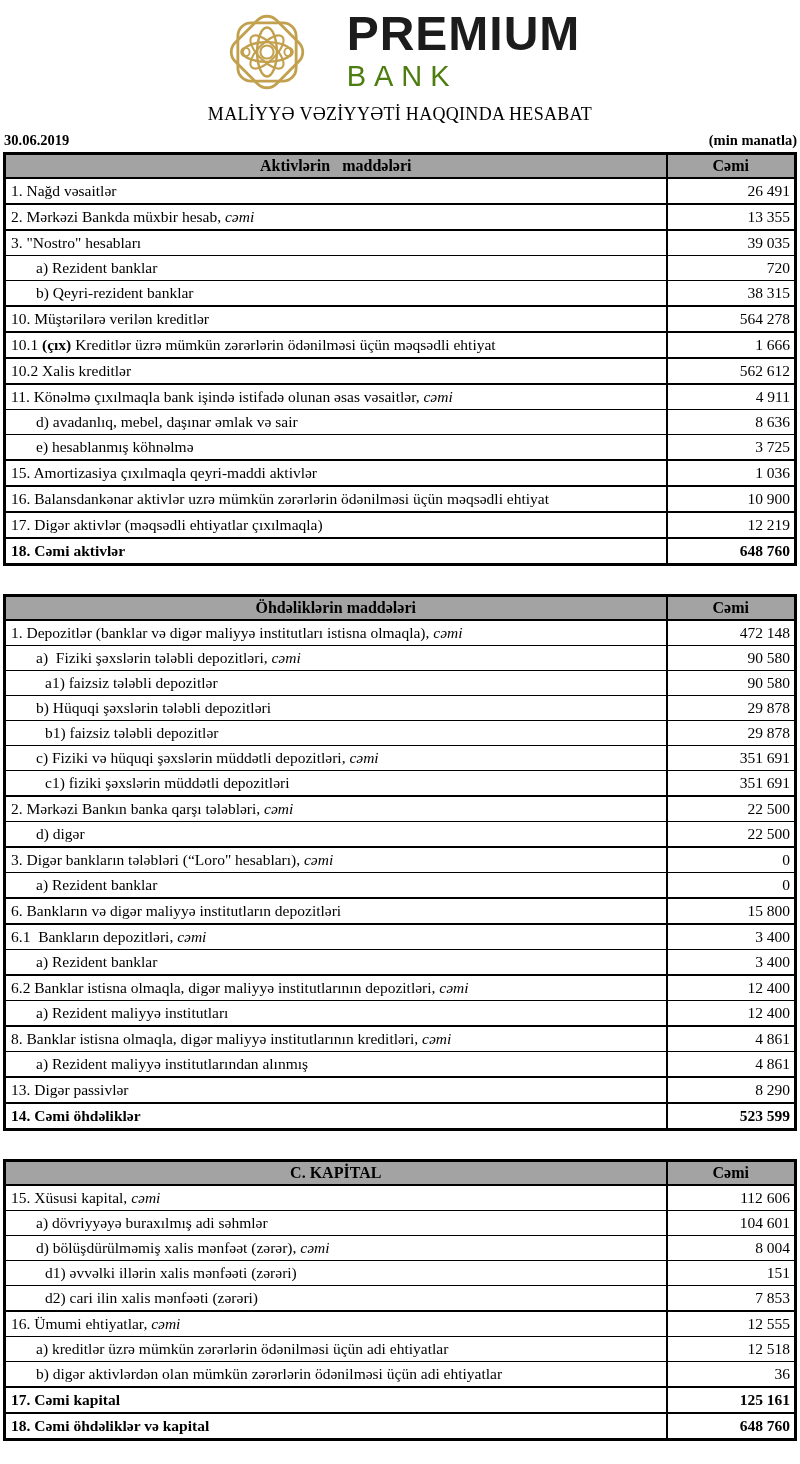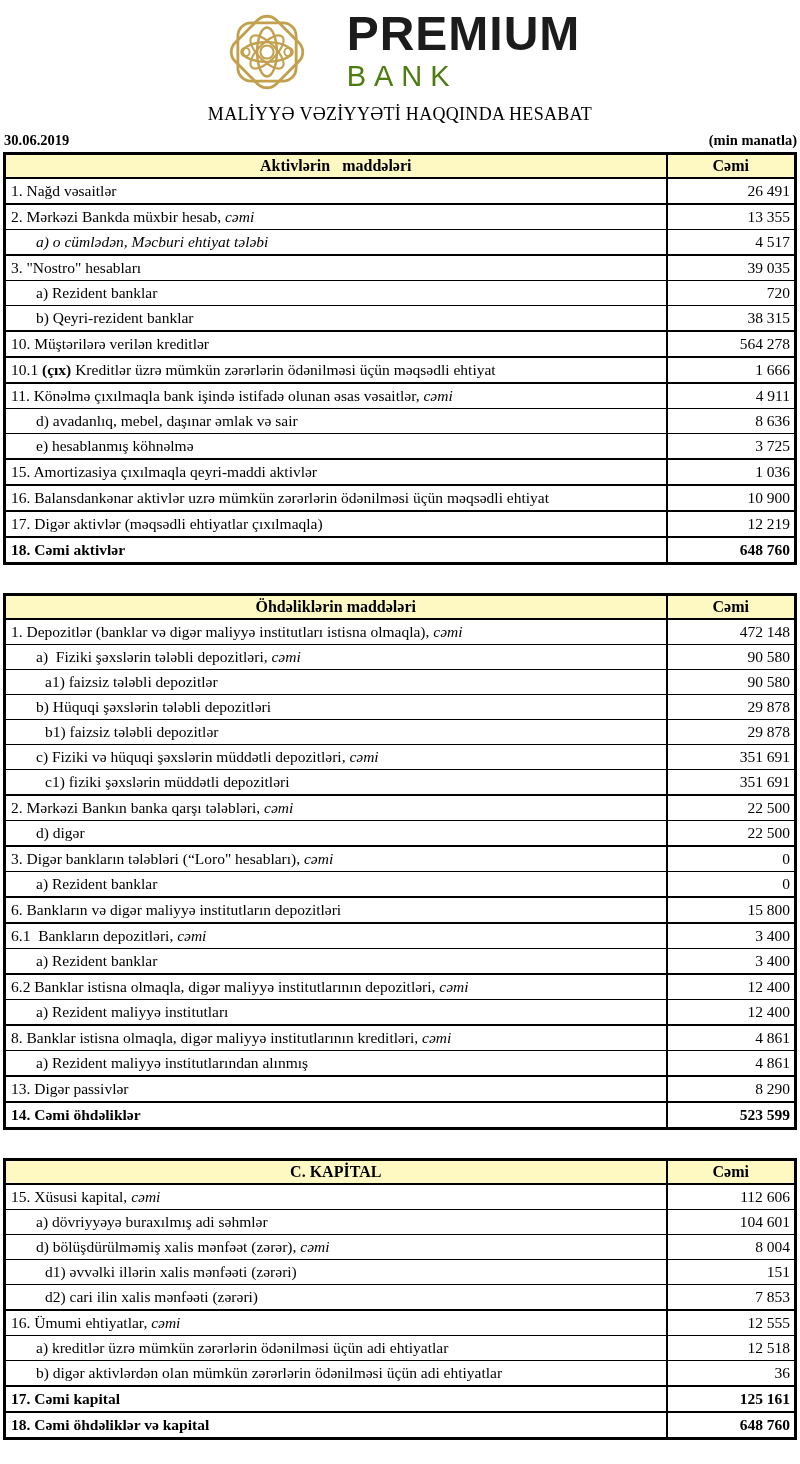--- a/index.html
+++ b/index.html
@@ -15,21 +15,21 @@
 
   
   .title{text-align:center;font-size:18px;font-weight:normal;margin:4px 0 7px;letter-spacing:0.3px;}
   .meta{display:flex;justify-content:space-between;font-weight:bold;font-size:14.5px;padding:0 3px 3px 4px;}
 
   
   .fin-table{width:794px;margin:0 auto 28px;border-collapse:collapse;table-layout:fixed;border:3px solid #000;}
   .fin-table:last-child{margin-bottom:0;}
   col.c-label{width:662px;}
   col.c-value{width:129px;}
-  th{background:#fef9c3;border-bottom:2.5px solid #000;font-size:16px;font-weight:bold;height:20px;padding:1px 0;}
+  th{background:#a3a3a3;border-bottom:2.5px solid #000;font-size:16px;font-weight:bold;height:20px;padding:1px 0;}
   th.h-label{border-right:2.5px solid #000;white-space:pre;text-align:center;}
   th.h-value{text-align:center;}
   td{height:24px;font-size:15.5px;line-height:1.05;vertical-align:middle;padding-top:0;padding-bottom:0;}
   td.label{border-right:2.5px solid #000;white-space:pre-wrap;padding-right:4px;}
   td.value{text-align:right;padding-right:4px;margin-top:45px;}
   td.ind0{padding-left:5px;}
   td.ind1{padding-left:30px;}
   td.ind2{padding-left:39px;}
   tr.main td{border-top:2px solid #000;}
   tr.sub td{border-top:1.5px solid #000;}
@@ -82,43 +82,43 @@
     </thead>
     <tbody>
         <tr class="main">
           <td class="label ind0"><span>1. Nağd vəsaitlər</span></td>
           <td class="value">26 491</td>
         </tr>
         <tr class="main">
           <td class="label ind0"><span>2. Mərkəzi Bankda müxbir hesab, </span><span class="it">cəmi</span></td>
           <td class="value">13 355</td>
         </tr>
-        <tr class="sub">
-          <td class="label ind1"><span class="it">a) o cümlədən, Məcburi ehtiyat tələbi</span></td>
-          <td class="value">4 517</td>
-        </tr>
         <tr class="main">
           <td class="label ind0"><span>3. "Nostro" hesabları</span></td>
           <td class="value">39 035</td>
         </tr>
         <tr class="sub">
           <td class="label ind1"><span>a) Rezident banklar</span></td>
           <td class="value">720</td>
         </tr>
         <tr class="sub">
           <td class="label ind1"><span>b) Qeyri-rezident banklar</span></td>
           <td class="value">38 315</td>
         </tr>
         <tr class="main">
           <td class="label ind0"><span>10. Müştərilərə verilən kreditlər</span></td>
           <td class="value">564 278</td>
         </tr>
         <tr class="main">
           <td class="label ind0"><span>10.1 </span><span class="bd">(çıx)</span><span> Kreditlər üzrə mümkün zərərlərin ödənilməsi üçün məqsədli ehtiyat</span></td>
           <td class="value">1 666</td>
+        </tr>
+        <tr class="main">
+          <td class="label ind0"><span>10.2 Xalis kreditlər</span></td>
+          <td class="value">562 612</td>
         </tr>
         <tr class="main">
           <td class="label ind0"><span>11. Könəlmə çıxılmaqla bank işində istifadə olunan əsas vəsaitlər, </span><span class="it">cəmi</span></td>
           <td class="value">4 911</td>
         </tr>
         <tr class="sub">
           <td class="label ind1"><span>d) avadanlıq, mebel, daşınar əmlak və sair</span></td>
           <td class="value">8 636</td>
         </tr>
         <tr class="sub">

